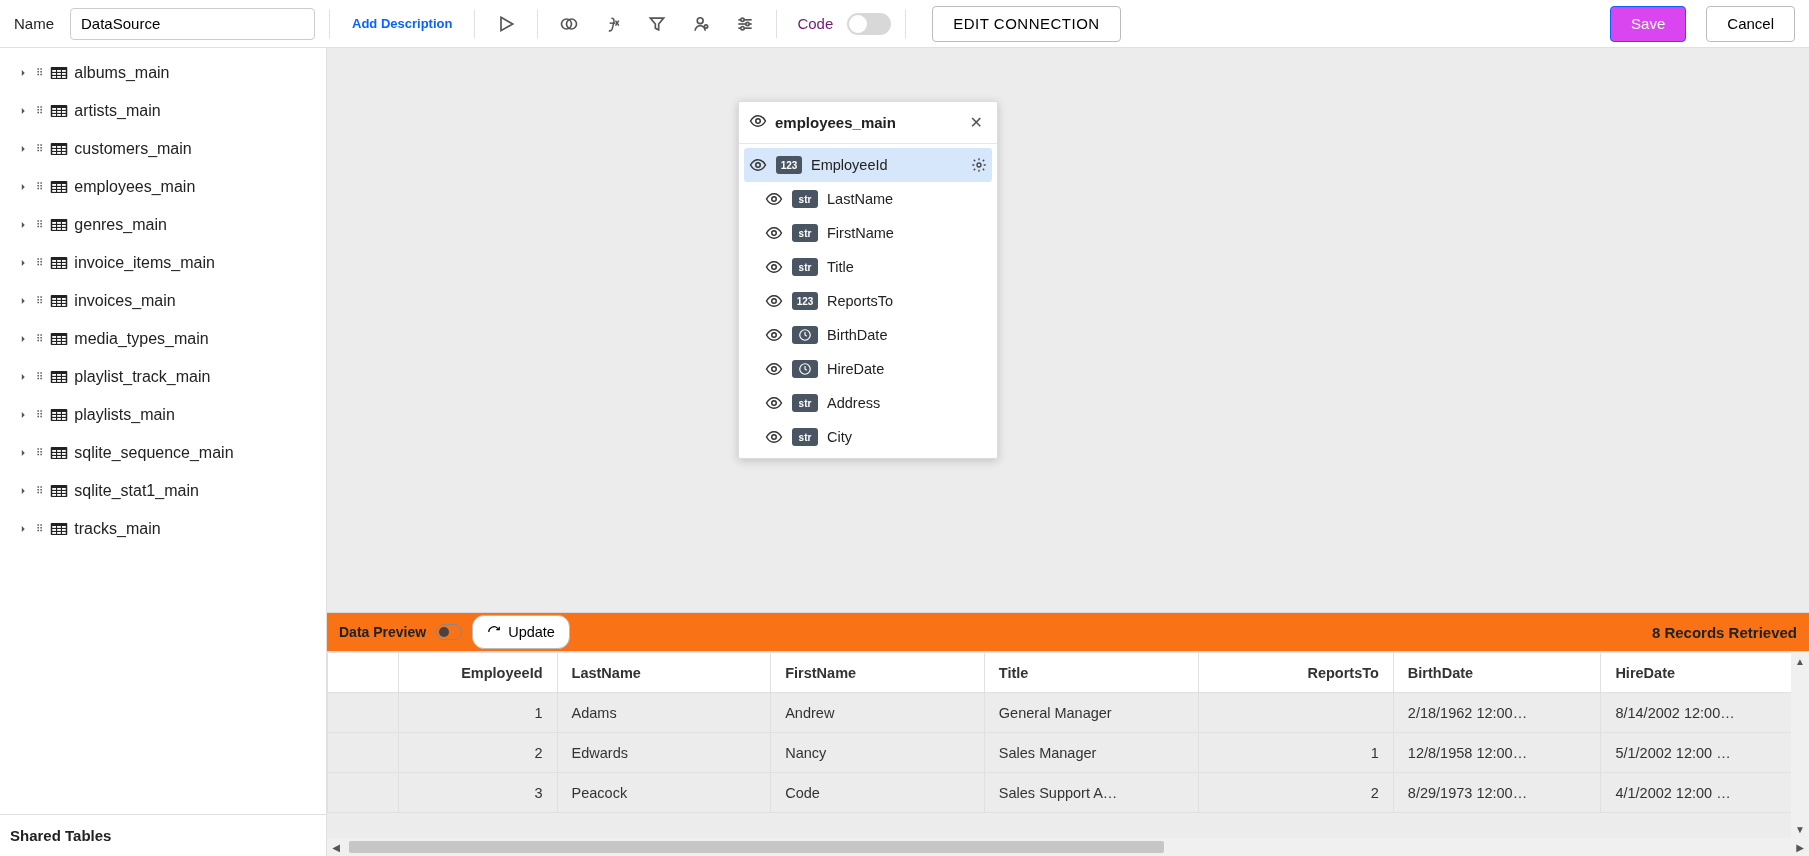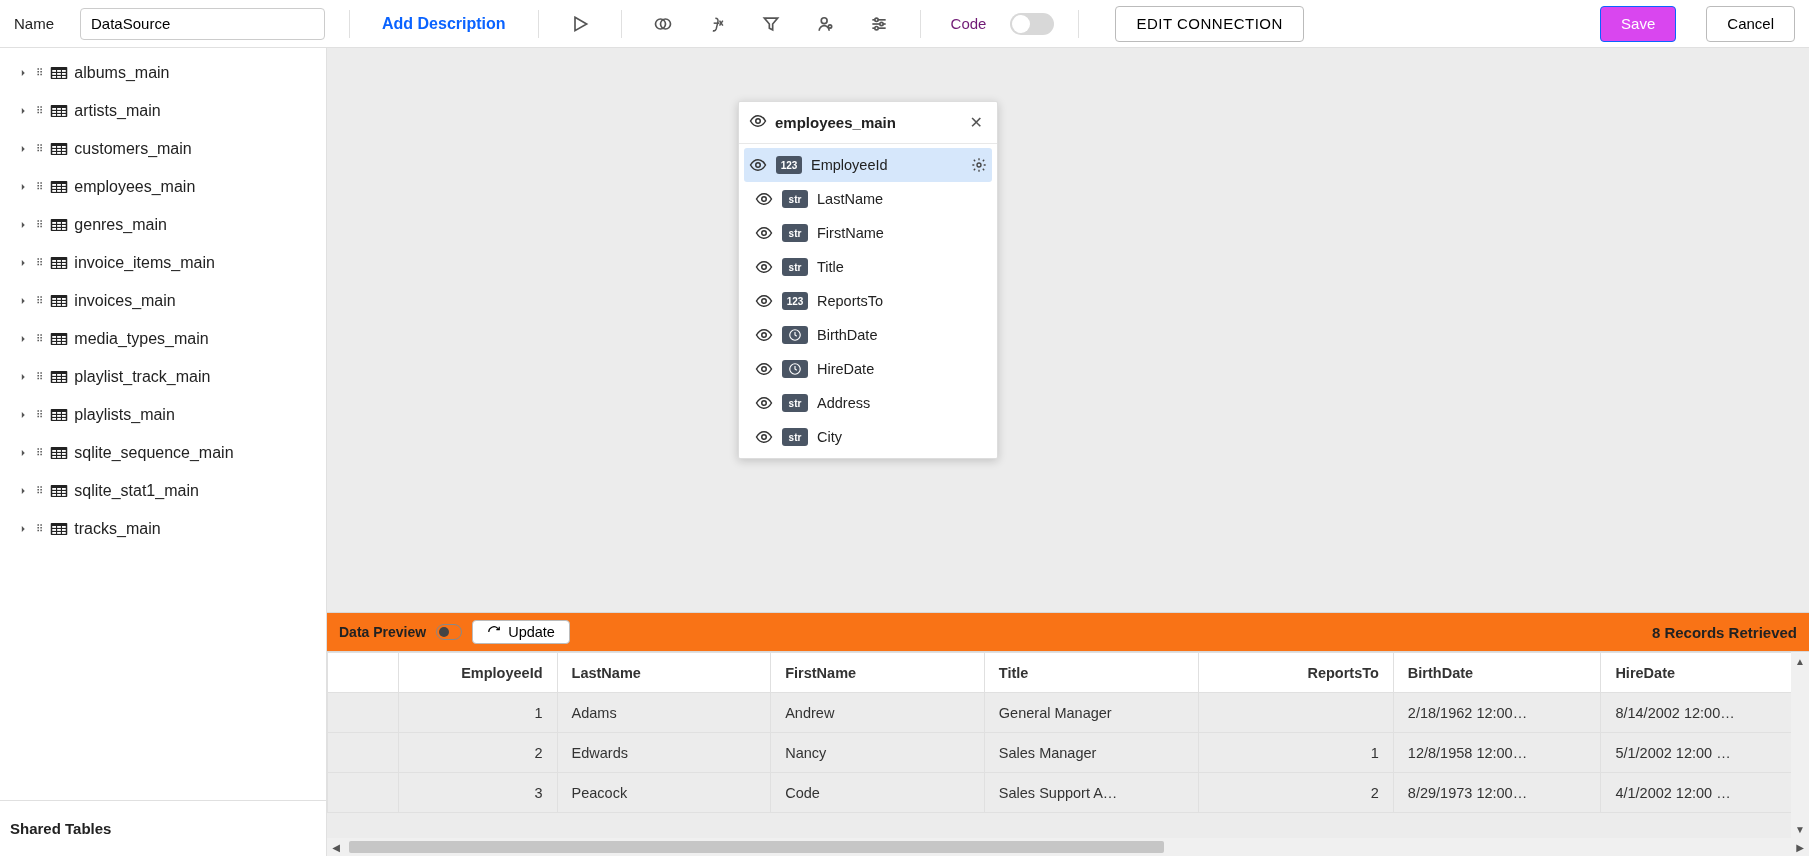--- a/index.html
+++ b/index.html
@@ -1,23 +1,23 @@
 <!DOCTYPE html>
 <html><head>
 <meta charset="utf-8">
 <style>
 * { box-sizing: border-box; margin: 0; padding: 0; }
 body { font-family: "Segoe UI", Arial, sans-serif; font-size: 14px; color: #222; background: #fff; overflow: hidden; width: 1809px; height: 856px; position: relative; }
 
 
-.toolbar { height: 48px; border-bottom: 1px solid #e0e0e0; display: flex; align-items: center; padding: 0 14px; gap: 20px; }
+.toolbar { height: 48px; border-bottom: 1px solid #e0e0e0; display: flex; align-items: center; padding: 0 14px; gap: 10px; }
 .toolbar .name-label { font-size: 15px; color: #222; margin-right: 6px; }
 .name-input { width: 245px; height: 32px; border: 1px solid #ccc; border-radius: 4px; padding: 0 10px; font-size: 15px; }
 .vsep { width: 1px; height: 28px; background: #e0e0e0; margin: 0 4px; }
-.add-desc { color: #0a63ff; font-size: 16px; font-weight: 600; cursor: pointer; padding: 0 8px; }
+.add-desc { color: #0a63ff; font-size: 13px; font-weight: 600; cursor: pointer; padding: 0 8px; }
 .icon-btn { width: 34px; height: 34px; display: flex; align-items: center; justify-content: center; cursor: pointer; color: #555; border-radius: 3px; }
 .icon-btn svg { width: 20px; height: 20px; }
 .code-label { font-size: 15px; color: #701a75; margin-left: 6px; }
 .toggle { width: 44px; height: 22px; background: #d8d8d8; border-radius: 11px; position: relative; cursor: pointer; margin-left: 4px; }
 .toggle::after { content: ""; position: absolute; left: 2px; top: 2px; width: 18px; height: 18px; background: #fff; border-radius: 50%; }
 .btn { height: 36px; padding: 0 20px; border: 1px solid #bbb; background: #fff; border-radius: 4px; font-size: 15px; cursor: pointer; display: flex; align-items: center; }
 .btn-edit { text-transform: uppercase; letter-spacing: .5px; font-weight: 500; margin-left: 12px; }
 .spacer { flex: 1; }
 .btn-primary { background: #d946ef; color: #fff; border-color: #0a63ff; font-weight: 500; }
 .btn-cancel { margin-left: 10px; }
@@ -26,45 +26,45 @@
 .main { display: flex; height: calc(100% - 48px); }
 
 
 .sidebar { width: 327px; border-right: 1px solid #e0e0e0; display: flex; flex-direction: column; position: relative; }
 .tree { flex: 1; overflow: auto; padding: 6px 0; }
 .tree-item { display: flex; align-items: center; height: 38px; padding: 0 10px 0 16px; cursor: pointer; gap: 6px; }
 .chevron { width: 14px; height: 14px; color: #555; transform: rotate(-90deg); }
 .drag-handle { color: #555; font-size: 10px; line-height: 8px; letter-spacing: 1px; cursor: grab; }
 .table-icon { width: 18px; height: 14px; display: inline-block; }
 .tree-item-label { font-size: 16px; color: #222; }
-.shared-tables { height: 56px; border-top: 1px solid #e0e0e0; display: flex; align-items: center; padding: 0 10px; font-weight: 600; font-size: 15px; }
+.shared-tables { height: 42px; border-top: 1px solid #e0e0e0; display: flex; align-items: center; padding: 0 10px; font-weight: 600; font-size: 15px; }
 
 
 .canvas { flex: 1; background: #ececec; position: relative; display: flex; flex-direction: column; }
 .canvas-stage { flex: 1; position: relative; }
 
 
 .field-card { position: absolute; left: 411px; top: 53px; width: 260px; background: #fff; border: 1px solid #ddd; border-radius: 2px; box-shadow: 0 2px 10px rgba(0,0,0,0.18); }
 .card-header { display: flex; align-items: center; height: 42px; padding: 0 10px; gap: 8px; border-bottom: 1px solid #e8e8e8; }
 .card-title { font-weight: 600; font-size: 15px; flex: 1; }
 .close-x { cursor: pointer; color: #555; font-size: 16px; padding: 2px 4px; }
 .card-body { padding: 4px 0; }
-.field-row { display: flex; align-items: center; height: 34px; padding: 0 16px; gap: 9px; cursor: pointer; position: relative; }
+.field-row { display: flex; align-items: center; height: 34px; padding: 0 26px; gap: 9px; cursor: pointer; position: relative; }
 .field-row.selected { background: #d6e7fb; margin: 0 5px; border-radius: 3px; padding: 0 5px; }
 .eye-icon { width: 18px; height: 18px; color: #333; }
 .type-badge { width: 26px; height: 18px; border-radius: 3px; background: #4a5564; color: #fff; font-size: 10px; font-weight: 700; display: flex; align-items: center; justify-content: center; flex-shrink: 0; }
 .field-name { font-size: 14.5px; color: #222; flex: 1; }
 .gear-icon { width: 16px; height: 16px; color: #444; cursor: pointer; }
 
 
 .preview-bar { height: 40px; background: #f97316; border-top: 1px solid #d8d8d8; border-bottom: 1px solid #d8d8d8; display: flex; align-items: center; padding: 0 12px; gap: 10px; }
 .preview-label { font-weight: 600; font-size: 14px; }
 .mini-toggle { width: 26px; height: 16px; border: 1px solid #888; border-radius: 8px; position: relative; cursor: pointer; }
 .mini-toggle::after { content: ""; position: absolute; left: 2px; top: 2px; width: 10px; height: 10px; background: #444; border-radius: 50%; }
-.update-btn { height: 24px; padding: 0 14px; border: 1px solid #bbb; background: #fff; border-radius: 4px; display: flex; align-items: center; gap: 7px; cursor: pointer; font-size: 14.5px; }
+.update-btn { height: 34px; padding: 0 14px; border: 1px solid #bbb; background: #fff; border-radius: 12px; display: flex; align-items: center; gap: 7px; cursor: pointer; font-size: 14.5px; }
 .records-label { margin-left: auto; font-weight: 600; font-size: 15px; }
 
 
 .table-wrap { position: relative; overflow: hidden; }
 .data-table { border-collapse: collapse; width: 100%; table-layout: fixed; }
 .data-table th, .data-table td { border: 1px solid #e0e0e0; padding: 0 14px; height: 40px; text-align: left; font-size: 14.5px; }
 .data-table th { background: #fff; font-weight: 600; color: #333; }
 .data-table th.num, .data-table td.num { text-align: right; }
 .data-table td { color: #333; white-space: nowrap; overflow: hidden; text-overflow: ellipsis; }
 .col-idx { width: 58px; }

